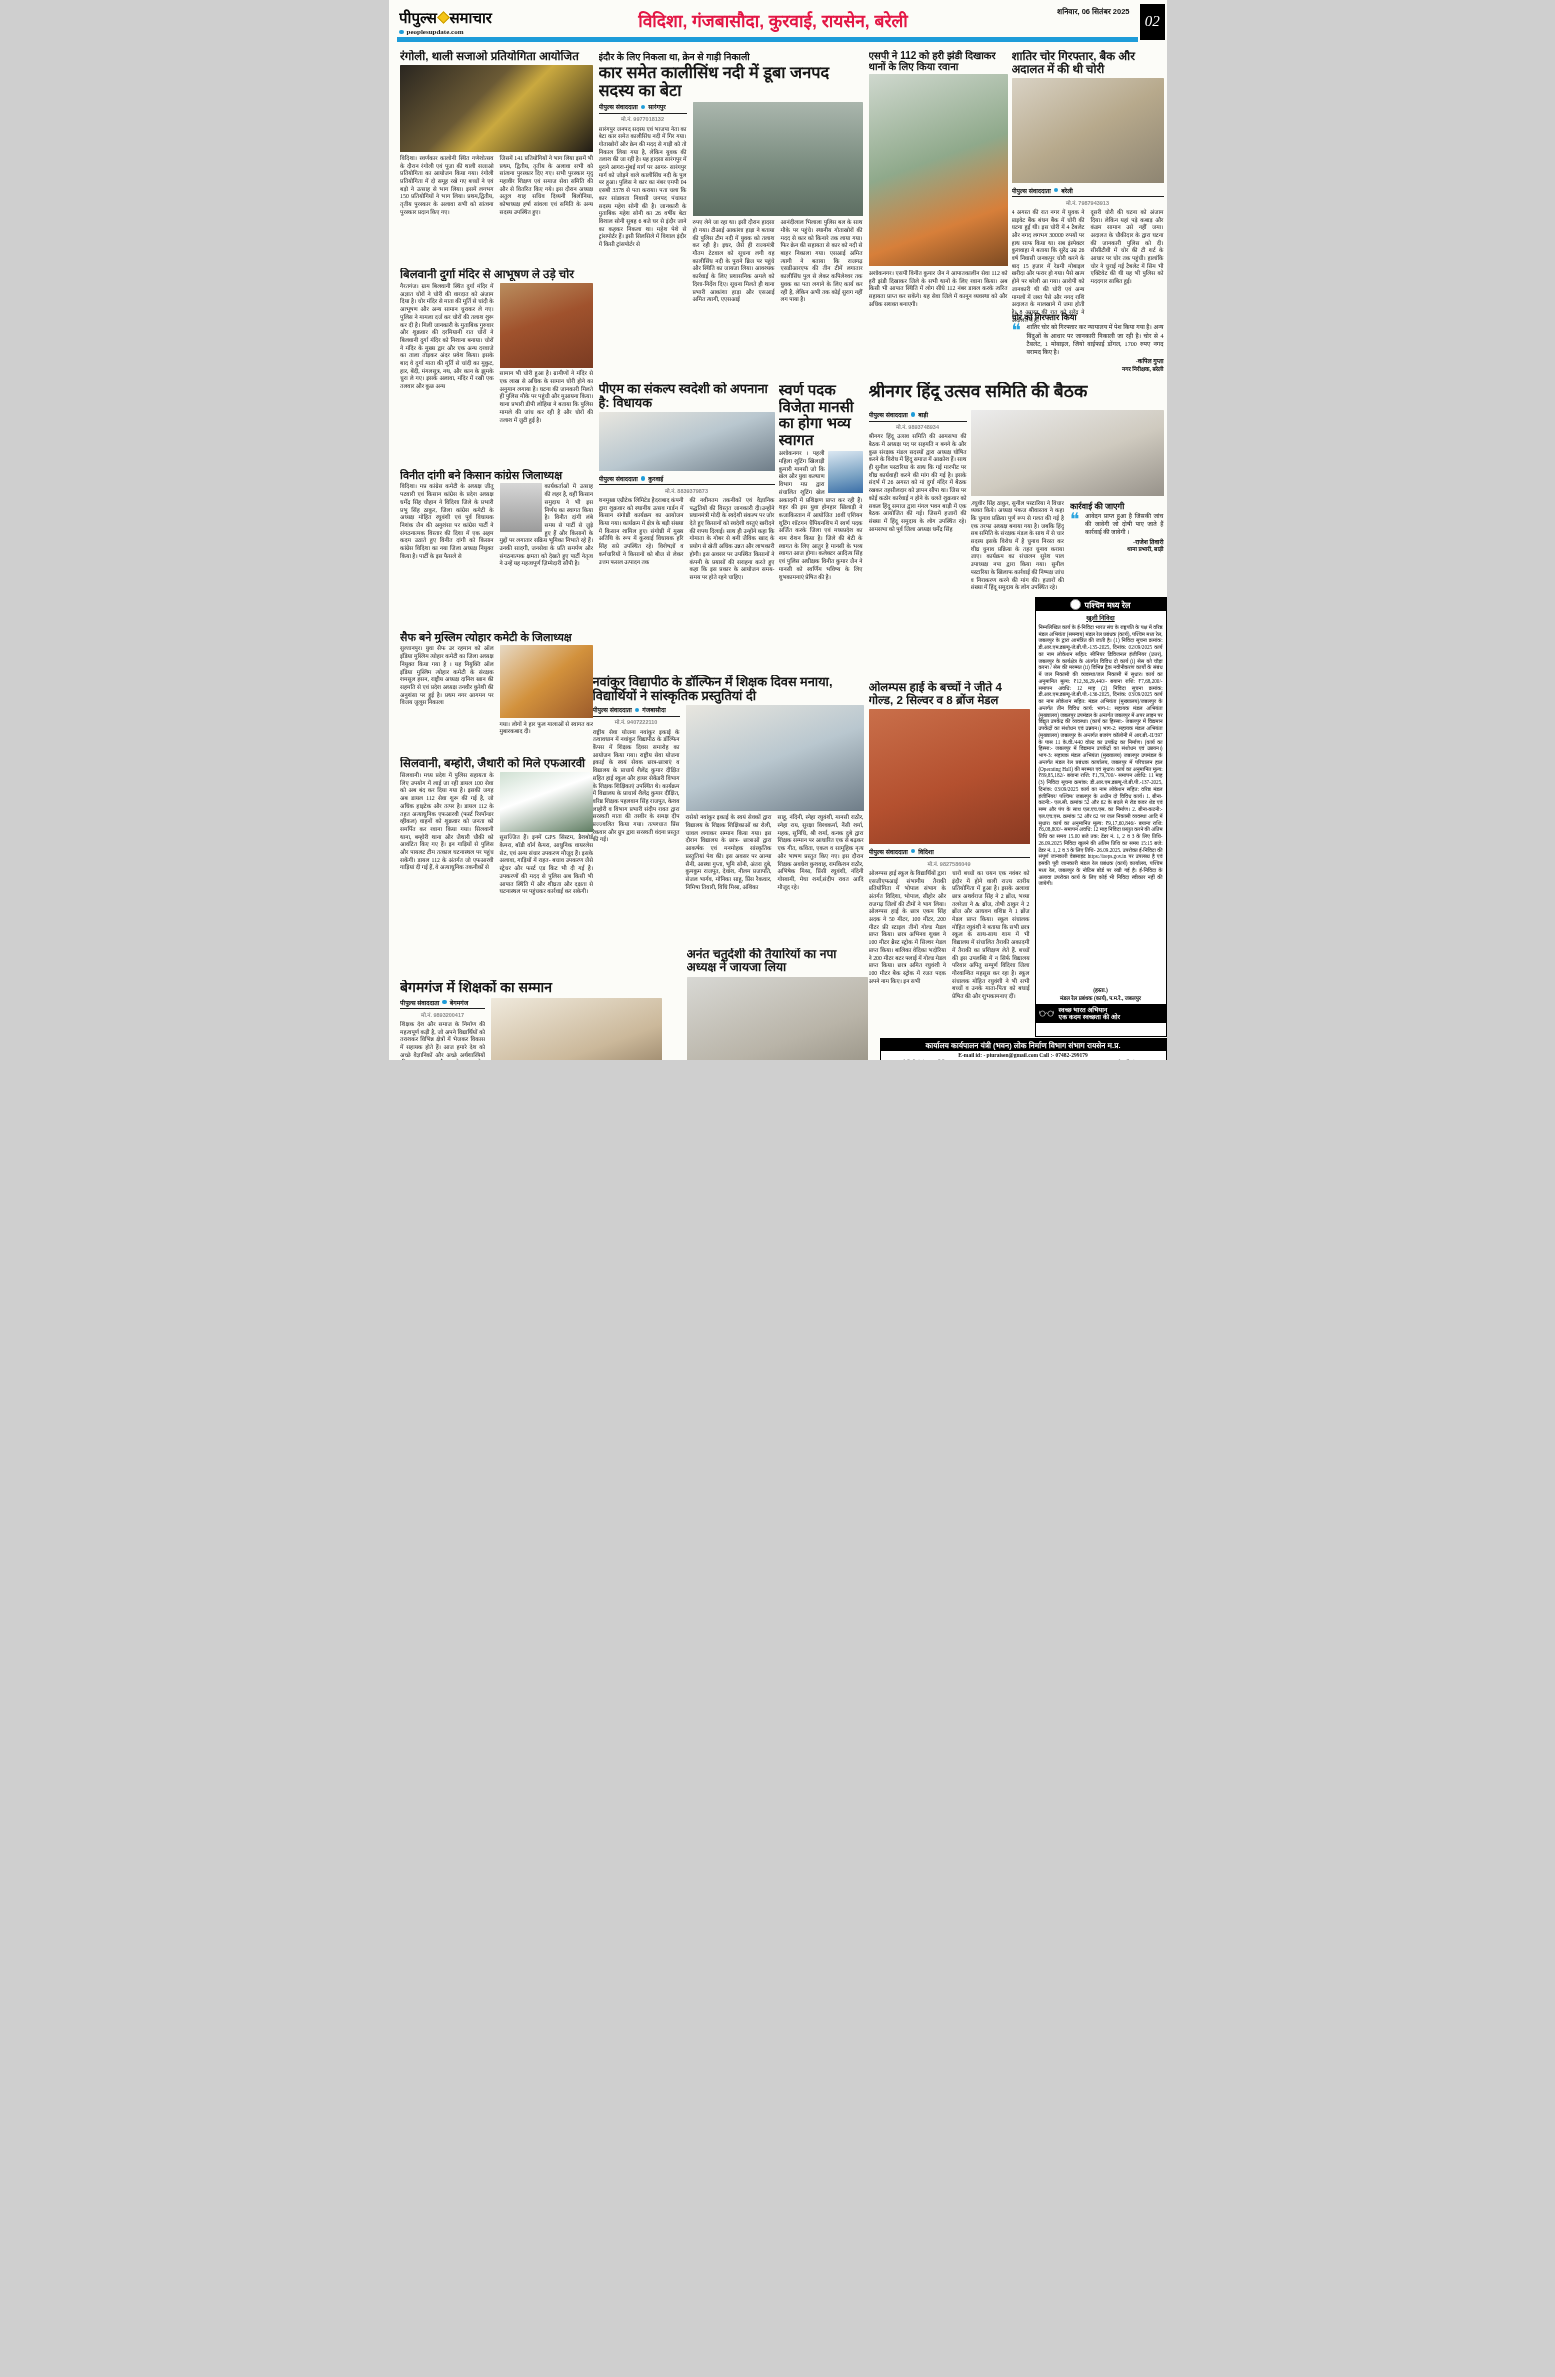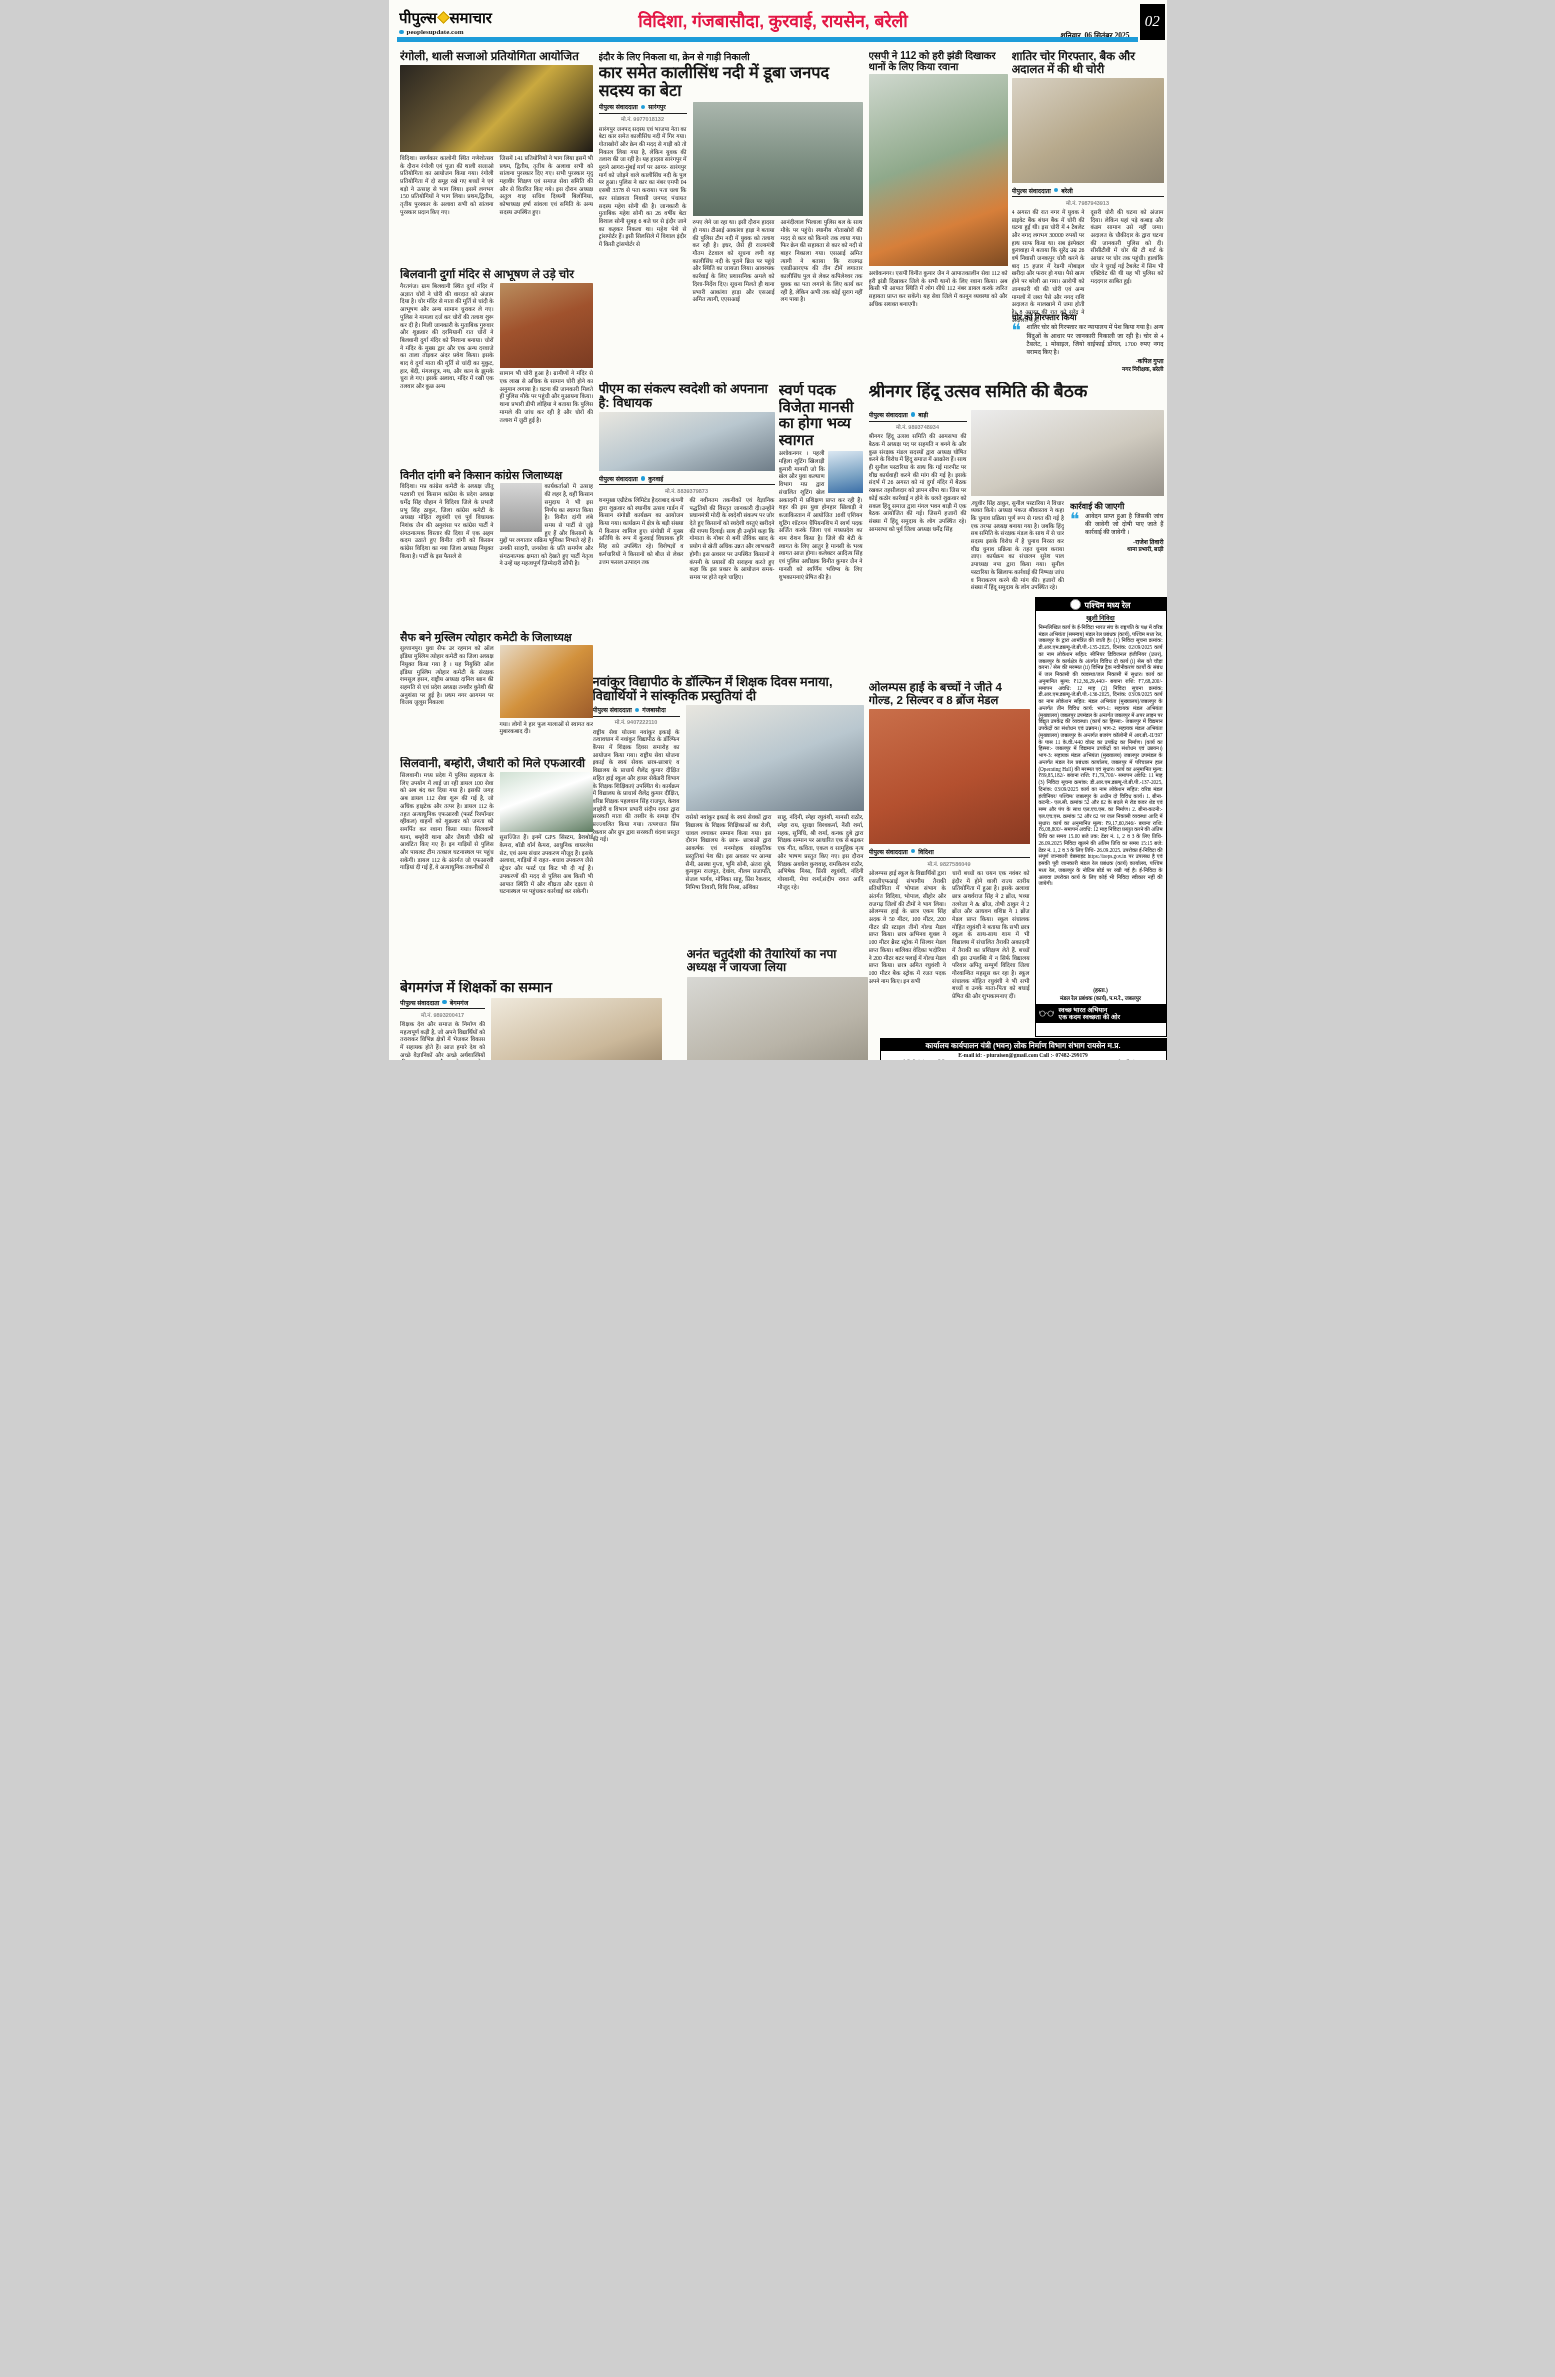--- a/index.html
+++ b/index.html
@@ -35,21 +35,21 @@
   .qt{position:relative;padding-left:15px;font-size:6.1px;line-height:1.35;text-align:justify;}
   .qmark{position:absolute;left:0;top:-1.2px;font-size:17.4px;color:#29a3de;font-family:"Liberation Serif",serif;line-height:1;}
   .qby{font-weight:700;text-align:right;font-size:6.1px;margin-top:1.2px;}
   .qtitle{font-weight:700;text-align:right;font-size:5.8px;}
   
   .logo{font-family:"Liberation Sans",sans-serif;font-weight:800;font-size:15px;letter-spacing:0;color:#090909;display:flex;align-items:center;gap:1.7px;}
   .spark{width:7px;height:7px;background:#f5c518;transform:rotate(45deg);display:inline-block;border:0.6px solid #c79a00;}
   .site{display:flex;align-items:center;gap:2.9px;font-size:7px;font-weight:700;color:#222;margin-top:1.2px;}
   .regions{position:absolute;left:171px;width:427px;top:8.1px;text-align:center;font-family:"Liberation Sans",sans-serif;
            font-weight:800;font-size:17.4px;color:#e31745;white-space:nowrap;overflow:hidden;}
-  .mdate{position:absolute;right:37px;top:30px;font-weight:700;font-size:7.5px;font-family:Liberation Serif, serif;}
+  .mdate{position:absolute;right:37px;top:6px;font-weight:700;font-size:7.5px;font-family:Liberation Sans, sans-serif;}
   .pgbox{position:absolute;left:751px;top:3.5px;width:25.6px;height:36px;background:#000;color:#fff;display:flex;align-items:center;justify-content:center;
          font-size:15px;font-style:italic;font-family:"Liberation Serif",serif;}
   .bluebar{position:absolute;left:8.1px;top:37px;width:741px;height:5.2px;background:#1e9cd9;}
   
   .nbox{border:1.2px solid #000;background:#fff;}
   .nhead{background:#000;color:#fff;display:flex;align-items:center;gap:3.5px;padding:1.2px 2.9px;
          font-family:"Liberation Sans",sans-serif;font-weight:700;font-size:8.1px;justify-content:center;}
   .ncirc{width:8.7px;height:8.7px;border-radius:50%;background:#fff;border:1.2px solid #888;flex:0 0 auto;}
   .nsub{text-align:center;font-weight:700;text-decoration:underline;font-size:6.4px;margin:1.2px 0;}
   .nbody{font-size:5.2px;line-height:1.3;text-align:justify;padding:1.2px 2.9px;}

